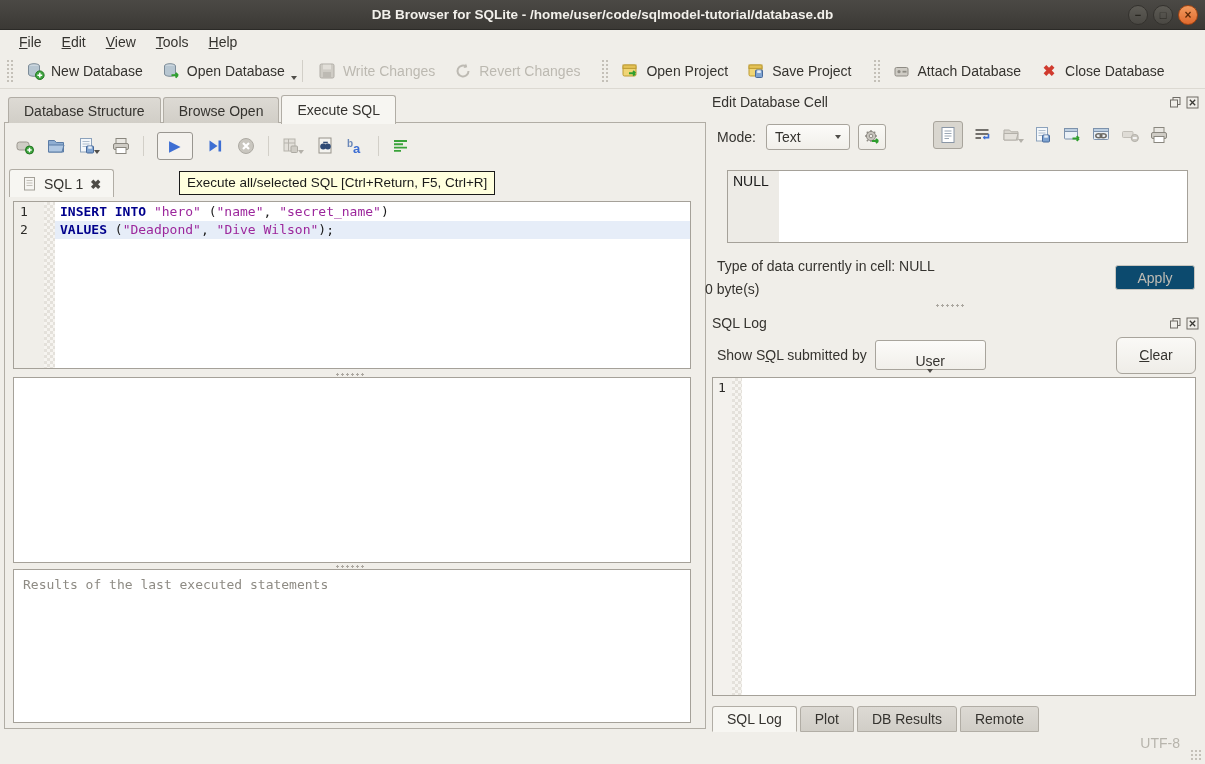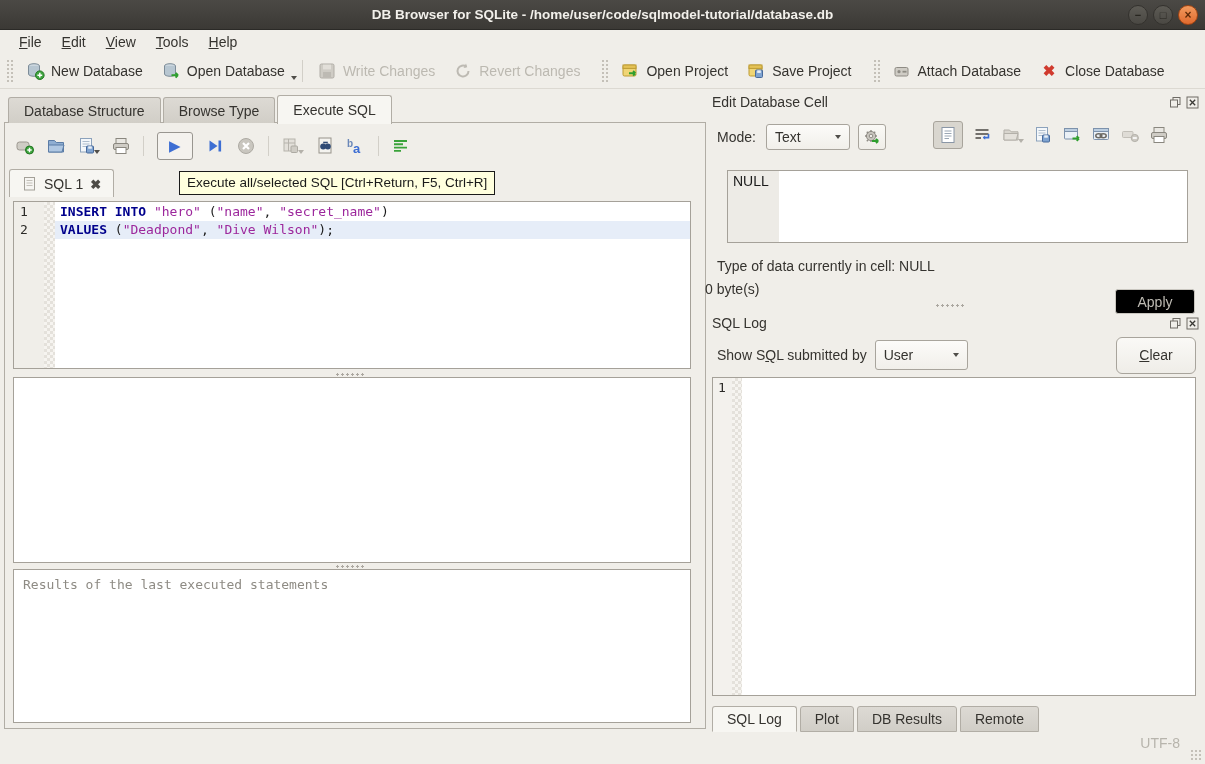--- a/index.html
+++ b/index.html
@@ -86,21 +86,21 @@
   .docks { position:absolute; left:705px; top:0; right:0; bottom:0; }
   .dock-header { display:flex; align-items:center; }
   .dock-title { font-size:14px; }
   .dock-icons { display:flex; gap:4px; }
   .mode-row, .filter-row { display:flex; align-items:center; }
   .combo { background:linear-gradient(#FCFBF9,#F1EFEA); border:1px solid #A8A49C; border-radius:3px;
     display:flex; align-items:center; justify-content:space-between; padding:12px 8px; }
   .combo .dd { margin:0; }
   .btn { background:linear-gradient(#FAF9F6,#EFEDE8); border:1px solid #A8A49C; border-radius:3px;
     display:flex; align-items:center; justify-content:center; }
-  .btn.disabled { background:#000000; border-color:#C9C6BF; color:#BFBCB4;margin-top:24px; }
+  .btn.disabled { background:#0c4a6e; border-color:#C9C6BF; color:#BFBCB4; }
   .gearbtn { width:28px; height:26px; }
   .pressedbtn { width:30px; height:28px; background:#D9D6CF; border:1px solid #A8A49C; border-radius:3px;
     display:flex; align-items:center; justify-content:center; }
   .cellbox { position:absolute; left:22px; top:80px; width:461px; height:73px;
     border:1px solid #A5A199; background:#FFFFFF; display:flex; }
   .cellbox .nullcol { width:51px; background:#EDEBE6; padding:2px 0 0 5px; font-size:14px; color:#1A1A1A; }
   .celltoolbar { position:absolute; top:31px; display:flex; align-items:center; }
   .logbox { position:absolute; left:7px; top:287px; width:484px; height:319px;
     border:1px solid #A5A199; background:#FFFFFF; display:flex;
     font-family:"DejaVu Sans Mono", monospace; font-size:13px; }
@@ -237,21 +237,21 @@
         <span class="glyph">✖</span>
       </span>
     <span>Close Database</span>
   </div>
 </div>
 
 <div class="main">
 
   <div class="maintabs">
     <div class="tab"><span>Database Structure</span></div>
-    <div class="tab"><span>Browse Type</span></div>
+    <div class="tab"><span>Browse Open</span></div>
     <div class="tab active"><span>Execute SQL</span></div>
   </div>
 
   <div class="tabframe">
 
     <div class="sql-toolbar">
       <span class="ico">
         <svg width="20" height="20" viewBox="0 0 20 20">
             <rect x="2" y="6" width="12" height="8" rx="2.5" fill="#CFCCC5" stroke="#9B978F"></rect>
             <circle cx="14.5" cy="14" r="4" fill="#3FA53F" stroke="#207520"></circle>
@@ -499,21 +499,21 @@
           <svg width="13" height="13" viewBox="0 0 13 13">
               <rect x="1" y="1" width="11" height="11" fill="#F0EEE9" stroke="#6E6B65"></rect>
               <path d="M3.8 3.8l5.4 5.4M9.2 3.8l-5.4 5.4" stroke="#3A3935" stroke-width="1.3"></path>
             </svg>
         </span>
       </span>
     </div>
 
     <div class="filter-row" style="position:absolute; left:12px; right:9px; top:250px; height:30px;">
       <span><span>Show S</span><span class="mn">Q</span><span>L submitted by</span></span>
-      <div class="combo" style="width:93px; height:30px; margin-left:8px;">
+      <div class="combo" style="width:111px; height:30px; margin-left:8px;flex-direction:column;">
         <span>User</span>
         <span class="dd"></span>
       </div>
       <span style="flex:1;"></span>
       <div class="btn" style="width:80px; height:37px;border-radius:6px;">
         <span><span class="mn">C</span><span>lear</span></span>
       </div>
     </div>
 
     <div class="logbox">

